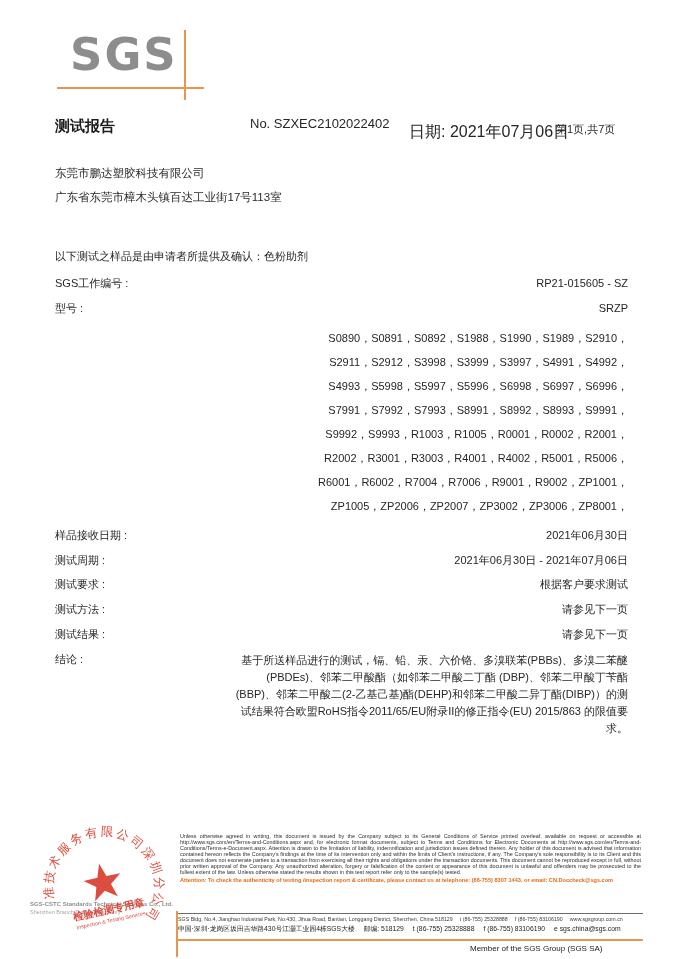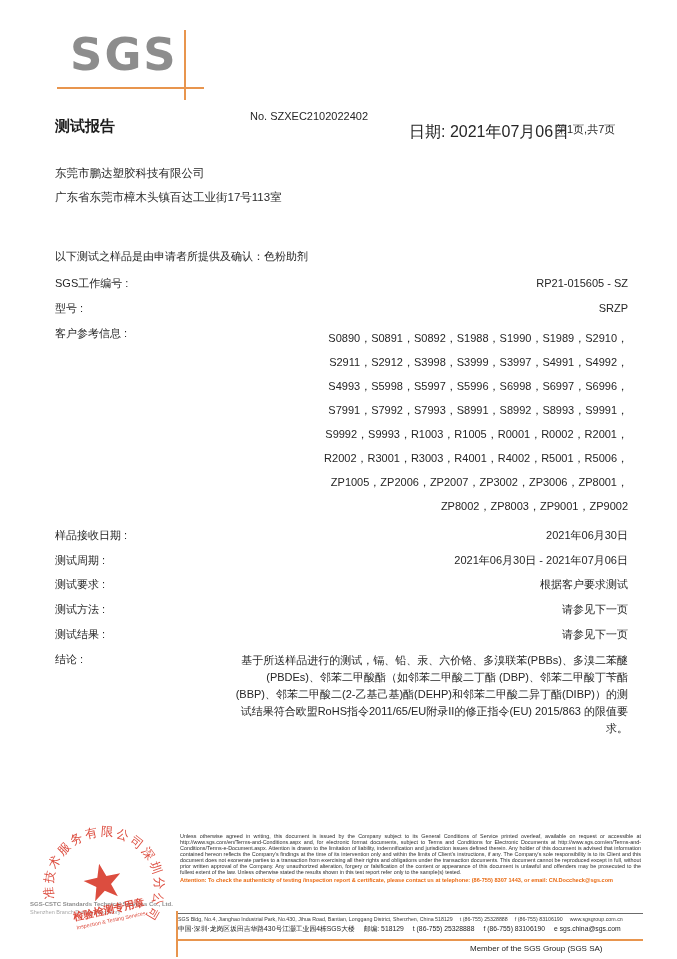--- a/index.html
+++ b/index.html
@@ -7,21 +7,21 @@
   body { font-family:"Liberation Sans","DejaVu Sans",sans-serif; }
   .page { position:relative; width:677px; height:959px; background:#ffffff; margin:0 auto; overflow:hidden; color:#262626; }
 
   
   .logo-text { position:absolute; left:70px; top:28px; font-size:45px; font-weight:bold; color:#8d8d8d; letter-spacing:2px; font-family:"DejaVu Sans",sans-serif; }
   .logo-hline { position:absolute; left:57px; top:87px; width:147px; height:2px; background:#e8954e; }
   .logo-vline { position:absolute; left:184px; top:30px; width:2px; height:70px; background:#e8954e; }
 
   
   .hdr-title { position:absolute; left:55px; top:117px; font-size:15px; font-weight:bold; color:#1c1c1c; }
-  .hdr-no    { position:absolute; left:238px; top:110px; font-size:11px;padding-left:12px; }
+  .hdr-no    { position:absolute; left:238px; top:116px; font-size:13px;padding-left:12px; }
   .hdr-date  { position:absolute; left:409px; top:122px; font-size:16px; }
   .hdr-pages { position:absolute; left:556px; top:122px; font-size:11px; }
 
   
   .applicant { position:absolute; left:55px; top:161px; font-size:11.5px; line-height:24px; color:#2a2a2a; }
 
   
   .main { position:absolute; left:55px; top:249px; width:573px; font-size:11px; color:#262626; }
   .intro { margin-bottom:12px; }
   .row { display:flex; margin-bottom:10px; line-height:1.35; }
@@ -75,30 +75,29 @@
       <div class="lbl">SGS工作编号 :</div>
       <div class="val">RP21-015605 - SZ</div>
     </div>
 
     <div class="row">
       <div class="lbl">型号 :</div>
       <div class="val">SRZP</div>
     </div>
 
     <div class="row">
-      <div class="lbl">客户参考信息 :</div>
       <div class="val codes">
         <div>S0890，S0891，S0892，S1988，S1990，S1989，S2910，</div>
         <div>S2911，S2912，S3998，S3999，S3997，S4991，S4992，</div>
         <div>S4993，S5998，S5997，S5996，S6998，S6997，S6996，</div>
         <div>S7991，S7992，S7993，S8991，S8992，S8993，S9991，</div>
         <div>S9992，S9993，R1003，R1005，R0001，R0002，R2001，</div>
         <div>R2002，R3001，R3003，R4001，R4002，R5001，R5006，</div>
+        <div>R6001，R6002，R7004，R7006，R9001，R9002，ZP1001，</div>
         <div>ZP1005，ZP2006，ZP2007，ZP3002，ZP3006，ZP8001，</div>
-        <div>ZP8002，ZP8003，ZP9001，ZP9002</div>
       </div>
     </div>
 
     <div class="row">
       <div class="lbl">样品接收日期 :</div>
       <div class="val">2021年06月30日</div>
     </div>
 
     <div class="row">
       <div class="lbl">测试周期 :</div>

